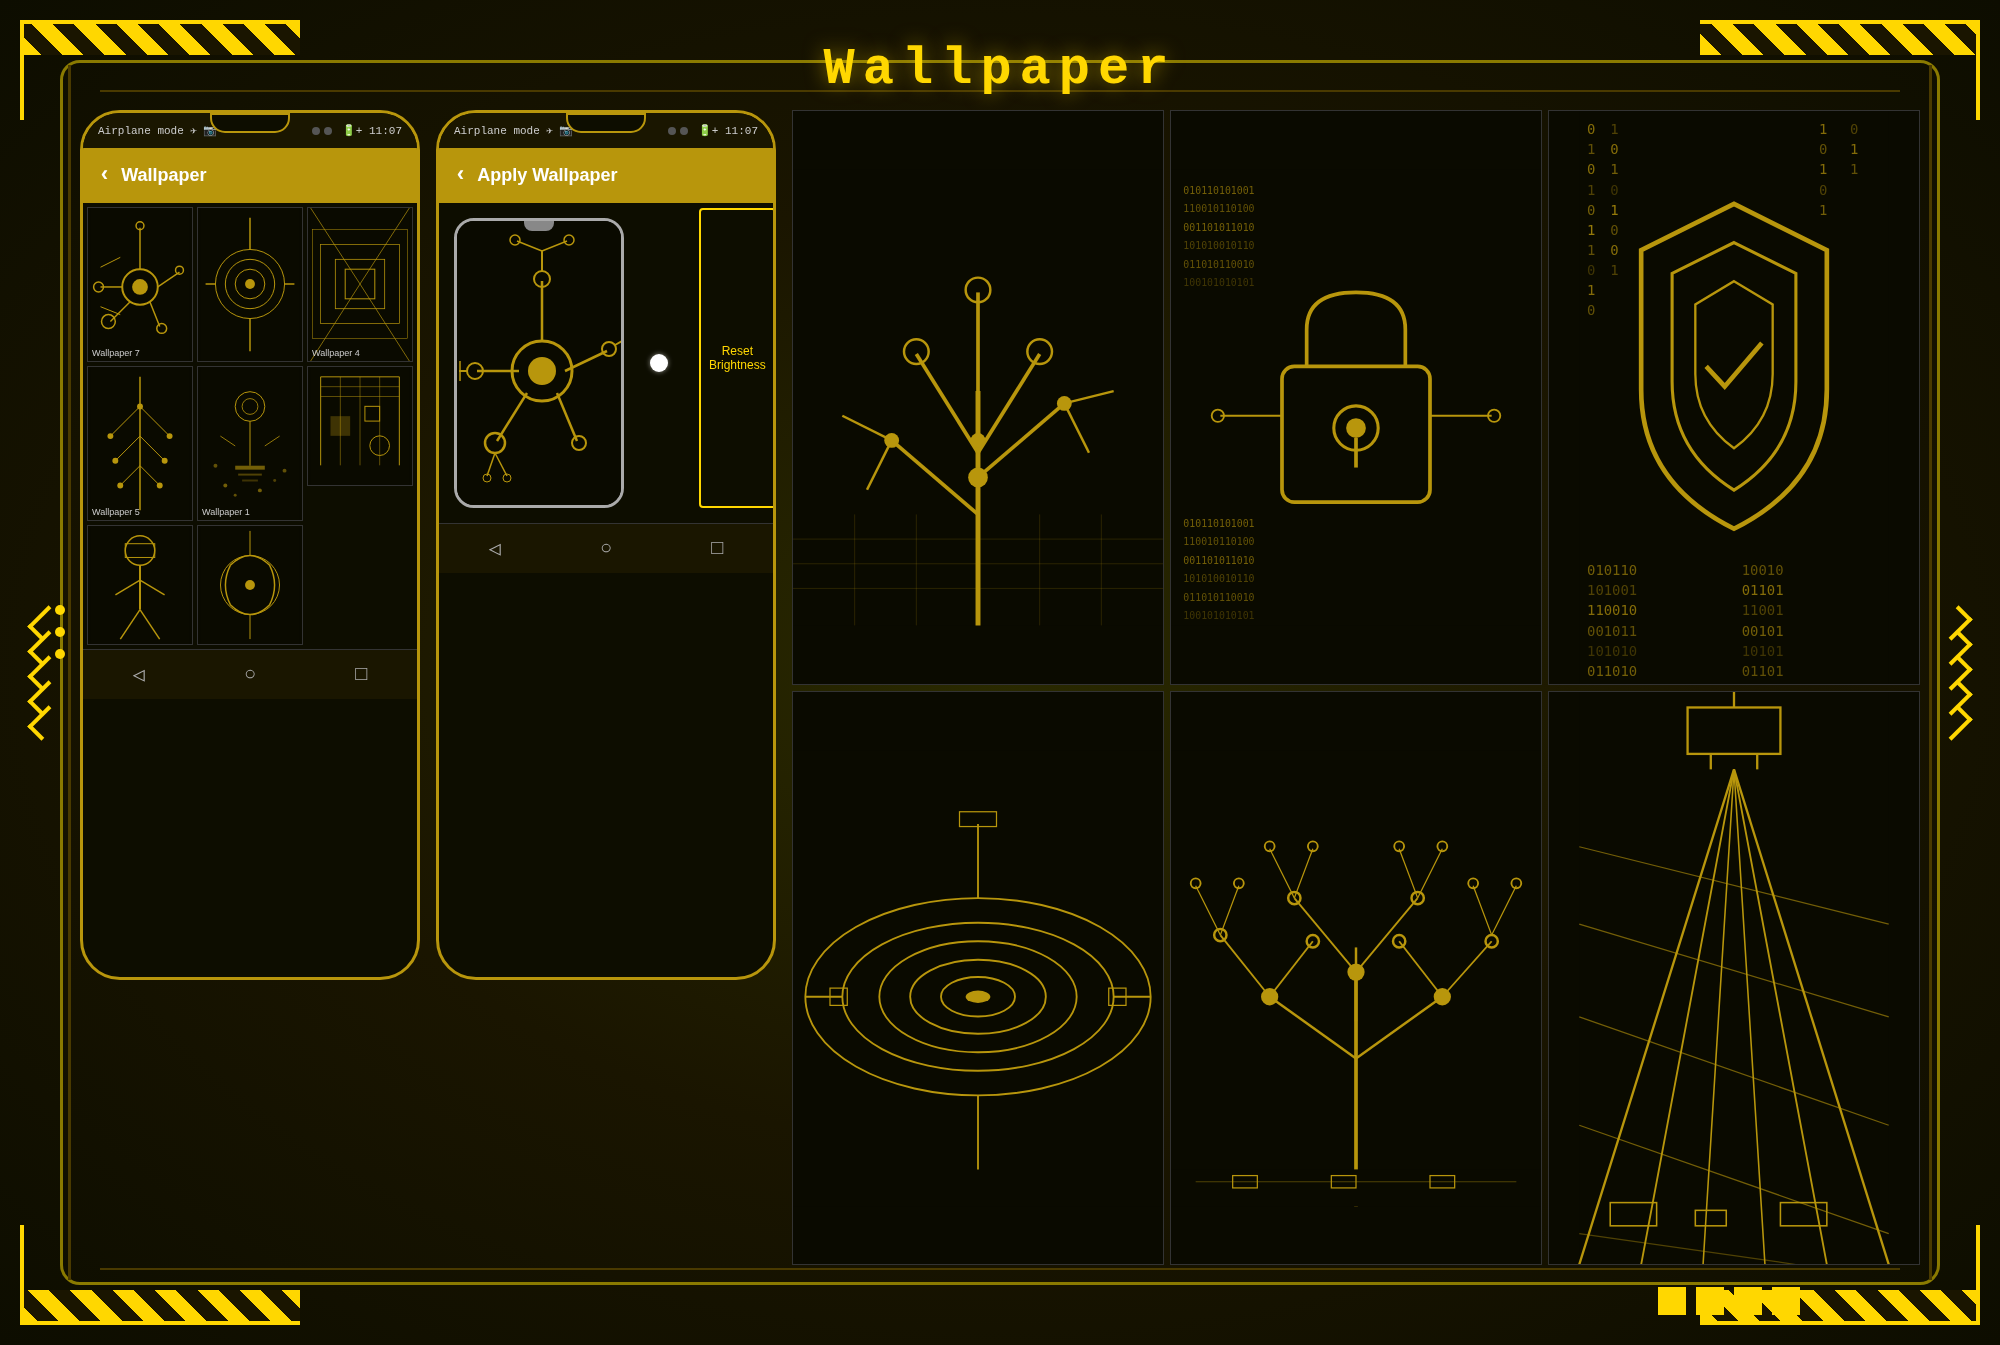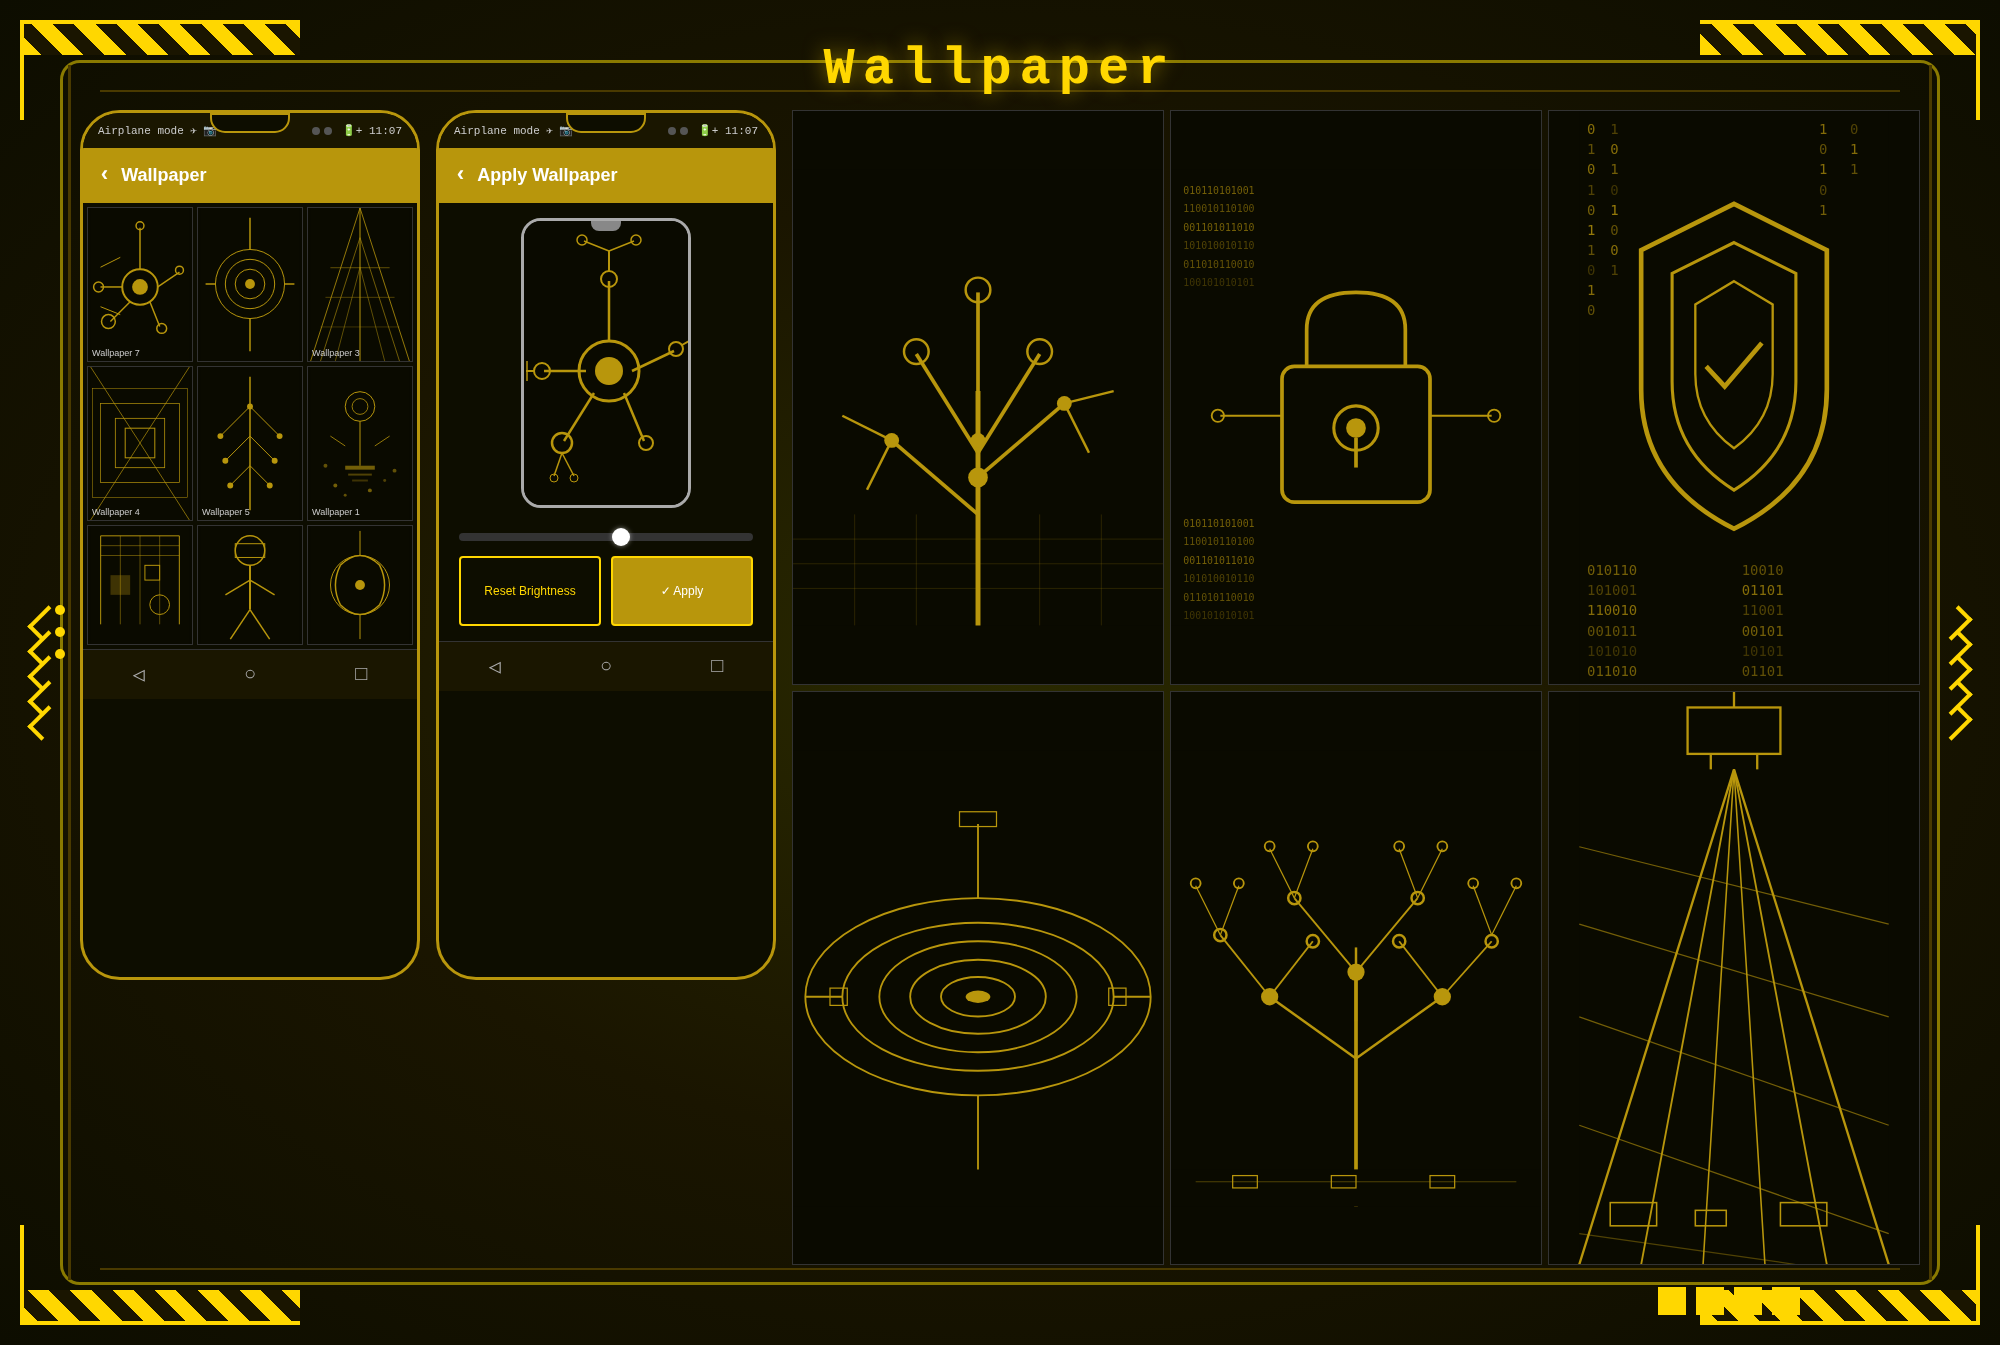--- a/index.html
+++ b/index.html
@@ -571,36 +571,20 @@
               <circle cx="50" cy="77" r="15" fill="none" stroke="#b8960c" stroke-width="1"></circle>
               <circle cx="50" cy="77" r="5" fill="#b8960c"></circle>
               <line x1="50" y1="42" x2="50" y2="10" stroke="#b8960c" stroke-width="1.5"></line>
               <line x1="50" y1="112" x2="50" y2="145" stroke="#b8960c" stroke-width="1.5"></line>
               <line x1="15" y1="77" x2="5" y2="77" stroke="#b8960c" stroke-width="1.5"></line>
               <line x1="85" y1="77" x2="95" y2="77" stroke="#b8960c" stroke-width="1.5"></line>
             </svg>
             <span class="wallpaper-thumb-label"></span>
           </div>
 
-          <div class="wallpaper-thumb">
-            <svg class="circuit-svg" viewBox="0 0 100 155" xmlns="http://www.w3.org/2000/svg">
-              <rect width="100" height="155" fill="#0a0a00"></rect>
-              <line x1="50" y1="0" x2="50" y2="155" stroke="#b8960c" stroke-width="1"></line>
-              <line x1="50" y1="0" x2="0" y2="155" stroke="#b8960c" stroke-width="0.8"></line>
-              <line x1="50" y1="0" x2="100" y2="155" stroke="#b8960c" stroke-width="0.8"></line>
-              <line x1="50" y1="30" x2="10" y2="155" stroke="#b8960c" stroke-width="0.6"></line>
-              <line x1="50" y1="30" x2="90" y2="155" stroke="#b8960c" stroke-width="0.6"></line>
-              <line x1="50" y1="60" x2="25" y2="155" stroke="#b8960c" stroke-width="0.5"></line>
-              <line x1="50" y1="60" x2="75" y2="155" stroke="#b8960c" stroke-width="0.5"></line>
-              <rect x="20" y="60" width="60" height="1" fill="#b8960c" opacity="0.5"></rect>
-              <rect x="15" y="90" width="70" height="1" fill="#b8960c" opacity="0.4"></rect>
-              <rect x="10" y="120" width="80" height="1" fill="#b8960c" opacity="0.3"></rect>
-            </svg>
-            <span class="wallpaper-thumb-label">Wallpaper 3</span>
-          </div>
 
           <div class="wallpaper-thumb">
             <svg class="circuit-svg" viewBox="0 0 100 155" xmlns="http://www.w3.org/2000/svg">
               <rect width="100" height="155" fill="#0a0a00"></rect>
 
               <line x1="50" y1="77" x2="0" y2="0" stroke="#b8960c" stroke-width="0.7"></line>
               <line x1="50" y1="77" x2="100" y2="0" stroke="#b8960c" stroke-width="0.7"></line>
               <line x1="50" y1="77" x2="0" y2="155" stroke="#b8960c" stroke-width="0.7"></line>
               <line x1="50" y1="77" x2="100" y2="155" stroke="#b8960c" stroke-width="0.7"></line>
               <rect x="35" y="62" width="30" height="30" fill="none" stroke="#b8960c" stroke-width="1"></rect>
@@ -715,21 +699,21 @@
           <div class="camera-dot"></div>
           <div class="camera-dot"></div>
         </div>
         <span class="status-right">🔋+ 11:07</span>
       </div>
       <div class="phone-header">
         <span class="back-btn">‹</span>
         <span class="header-title">Apply Wallpaper</span>
       </div>
 
-      <div style="flex:1; display:flex; flex-direction:column;">
+      <div style="flex:1; display:flex; flex-direction:row;">
 
         <div class="preview-area">
           <div class="inner-phone">
             <div class="inner-phone-notch"></div>
             <svg width="170" height="290" viewBox="0 0 170 290" xmlns="http://www.w3.org/2000/svg">
               <rect width="170" height="290" fill="#0a0a00"></rect>
 
               <circle cx="85" cy="150" r="30" fill="none" stroke="#b8960c" stroke-width="3"></circle>
               <circle cx="85" cy="150" r="14" fill="#b8960c"></circle>
               <line x1="85" y1="120" x2="85" y2="60" stroke="#b8960c" stroke-width="2.5"></line>

